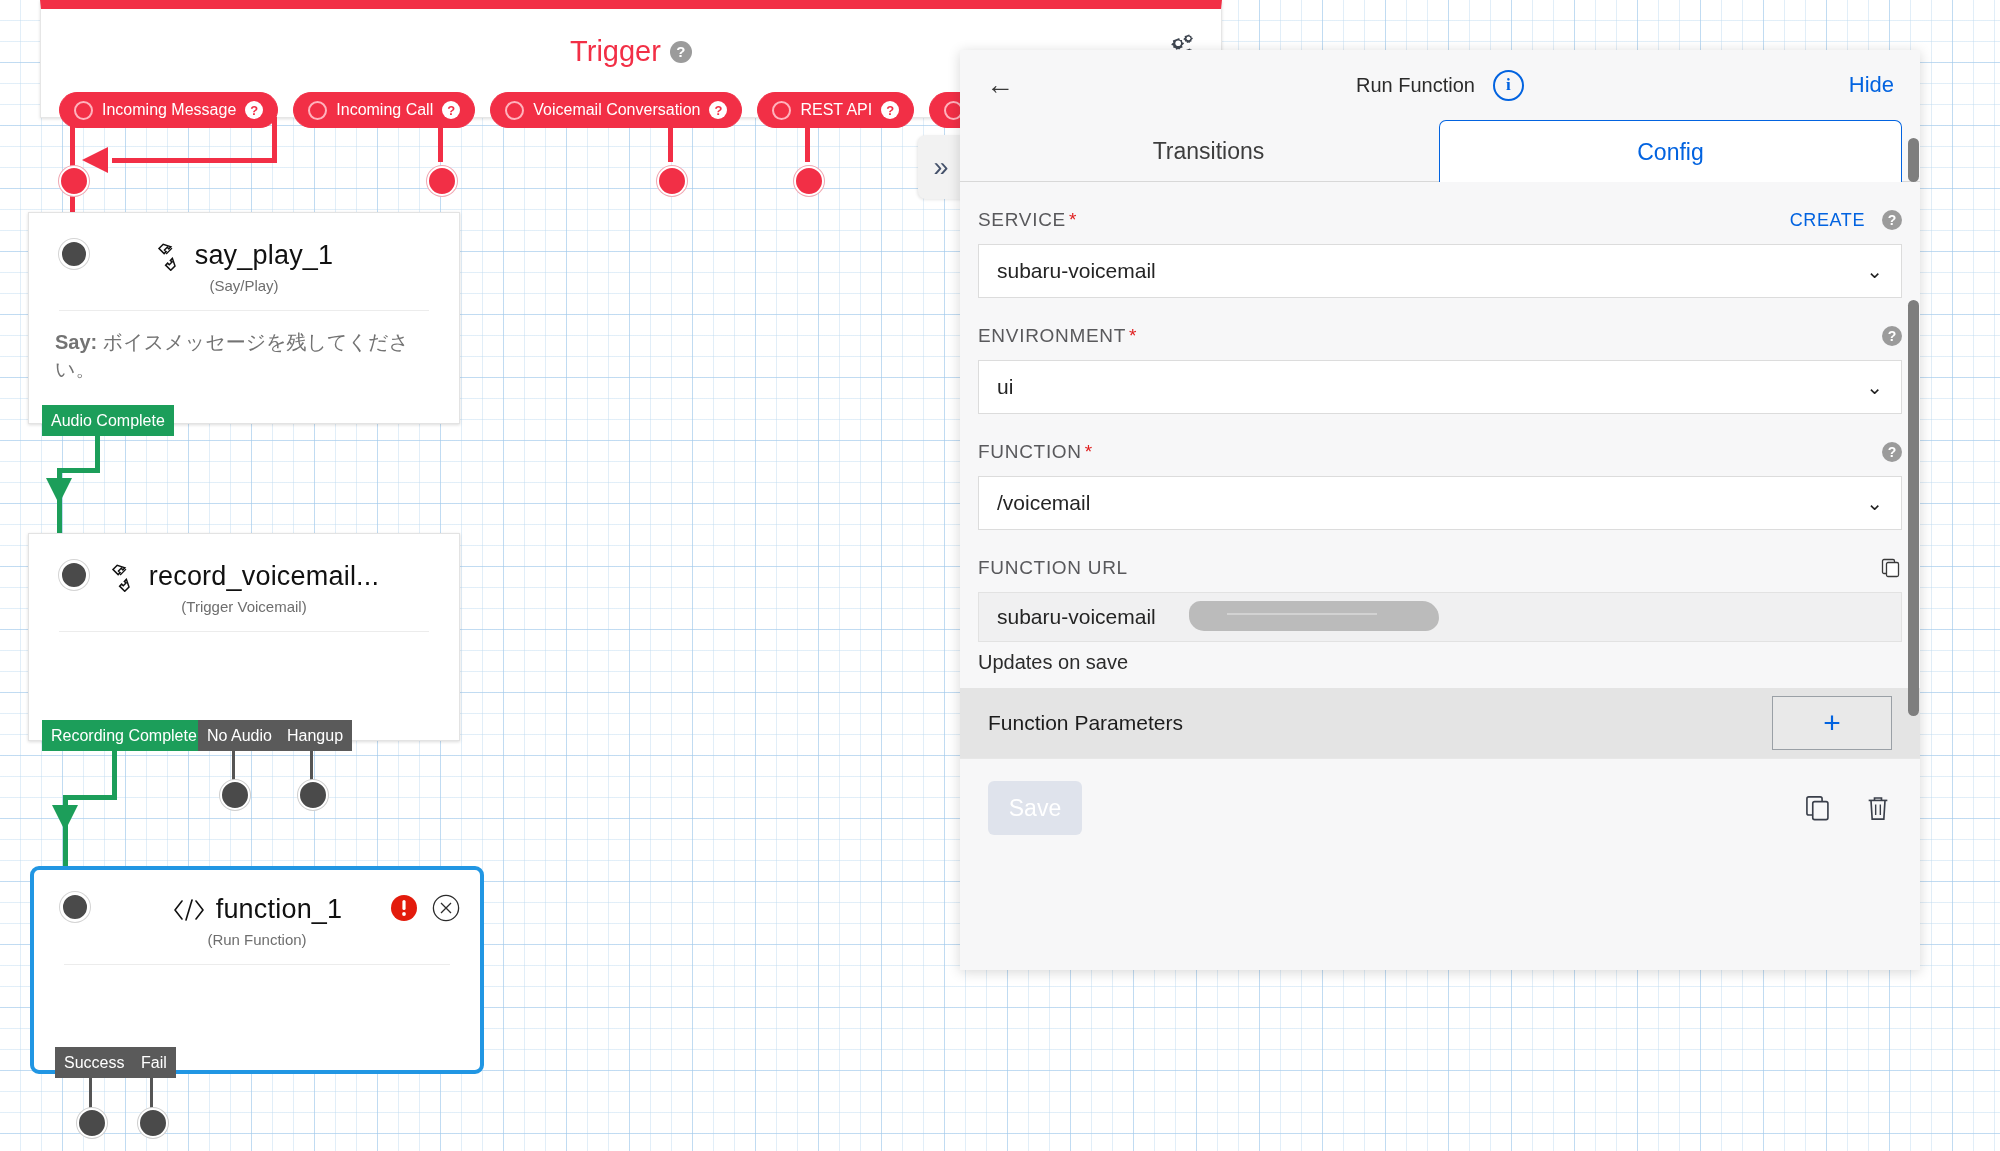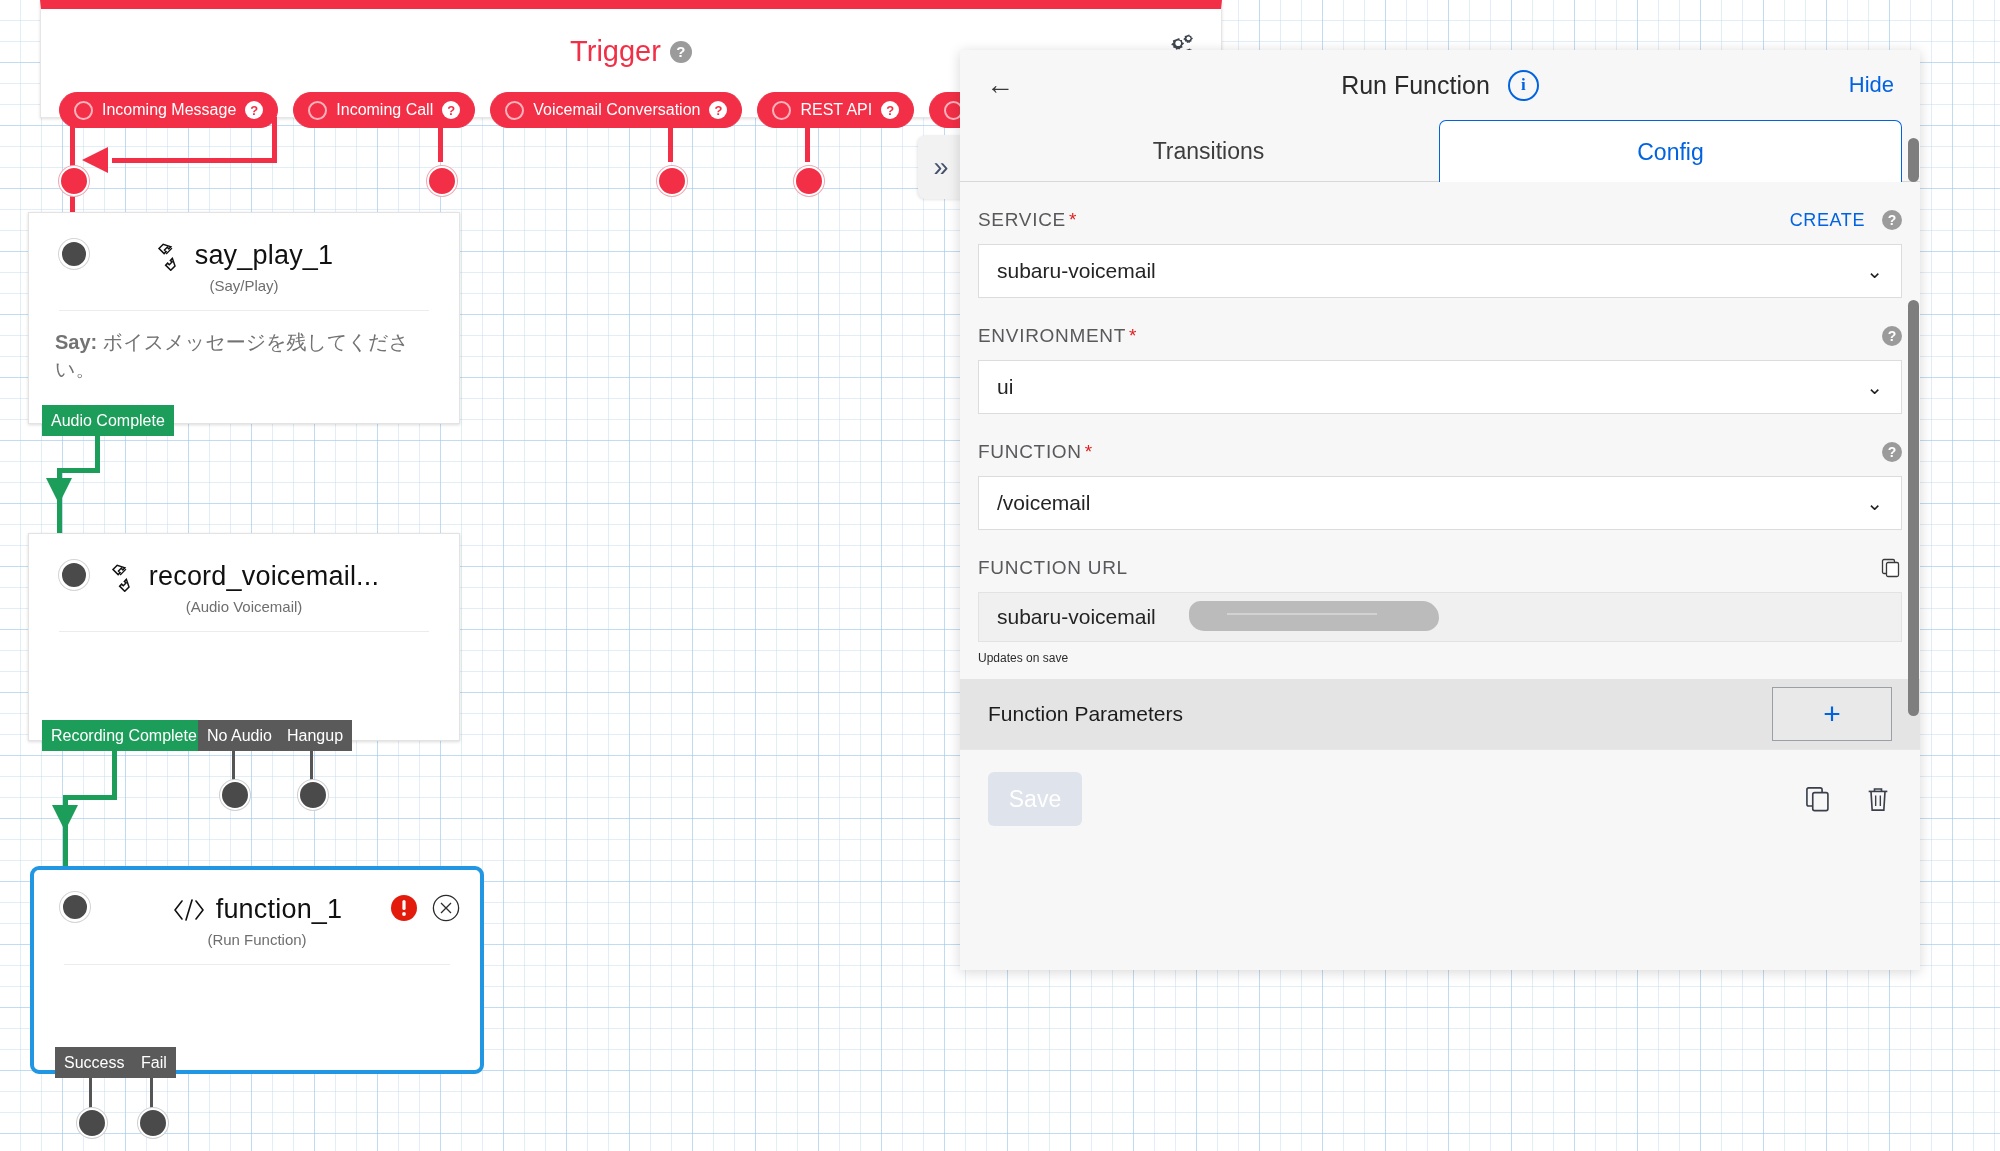--- a/index.html
+++ b/index.html
@@ -96,21 +96,21 @@
   .panel{
     position:absolute;left:960px;top:50px;width:960px;height:920px;
     background:#f7f7f8;box-shadow:0 2px 12px rgba(0,0,0,.16);
   }
   .panel-head{
     position:relative;height:70px;display:flex;align-items:center;
     padding:0 26px;
   }
   .back-arrow{font-size:28px;color:#3a3a3a;line-height:1;cursor:pointer;}
   .panel-title{
-    position:absolute;left:0;right:0;text-align:center;font-size:25px;
+    position:absolute;left:0;right:0;text-align:center;font-size:20px;
     color:#2b2b2b;
   }
   .title-wrap{
     position:absolute;left:0;right:0;display:flex;align-items:center;
     justify-content:center;gap:18px;
   }
   .info-icon{
     width:27px;height:27px;border-radius:50%;border:2px solid #0263e0;
     color:#0263e0;font-size:17px;font-weight:bold;display:flex;
     align-items:center;justify-content:center;font-family:"Liberation Serif",serif;
@@ -150,21 +150,21 @@
     position:relative;overflow:hidden;
   }
   .redact{
     position:absolute;left:210px;top:8px;width:250px;height:30px;
     background:#bbbbbb;border-radius:14px 20px 16px 18px;
   }
   .redact:after{
     content:"";position:absolute;left:38px;top:12px;width:150px;height:2px;
     background:#d2d2d2;
   }
-  .hint{font-size:12px;color:#2c2c2c;margin-top:9px;}
+  .hint{font-size:20px;color:#2c2c2c;margin-top:9px;}
   .params-bar{
     background:#e4e4e4;display:flex;align-items:center;
     justify-content:space-between;padding:8px 28px;margin-top:4px;
   }
   .params-label{font-size:21px;color:#1c1c1c;}
   .plus-btn{
     width:118px;height:52px;border:1px solid #9aa0a6;background:#e9e9e9;
     color:#0263e0;font-size:30px;display:flex;align-items:center;
     justify-content:center;line-height:1;
   }
@@ -284,21 +284,21 @@
 
   <div class="node" style="left:28px;top:533px;width:430px;height:206px;">
     <div class="node-dot" style="left:30px;top:26px;"></div>
     <div class="node-title" style="margin-top:27px;">
       <svg class="icon-svg" width="30" height="30" viewBox="0 0 24 24">
         <path d="M6.6 2.6 3.2 6l4.1 4.1 1.6-1.6-1.3-1.3 2.2-2.2 1.3 1.3 1.6-1.6zM13.9 13.9l-1.6 1.6 1.3 1.3-2.2 2.2-1.3-1.3-1.6 1.6 4.1 4.1 3.4-3.4z" fill="none" stroke="#111" stroke-width="1.2"></path>
         <path d="M8.9 10.4 13.6 5.7" stroke="#111" stroke-width="1" fill="none"></path>
       </svg>
       <span>record_voicemail...</span>
     </div>
-    <div class="node-sub">(Audio Voicemail)</div>
+    <div class="node-sub">(Trigger Voicemail)</div>
     <div class="node-divider"></div>
   </div>
   <div class="chip green" style="left:42px;top:720px;">
     <span>Recording Complete</span>
   </div>
   <div class="chip" style="left:198px;top:720px;">
     <span>No Audio</span>
   </div>
   <div class="chip" style="left:278px;top:720px;">
     <span>Hangup</span>

